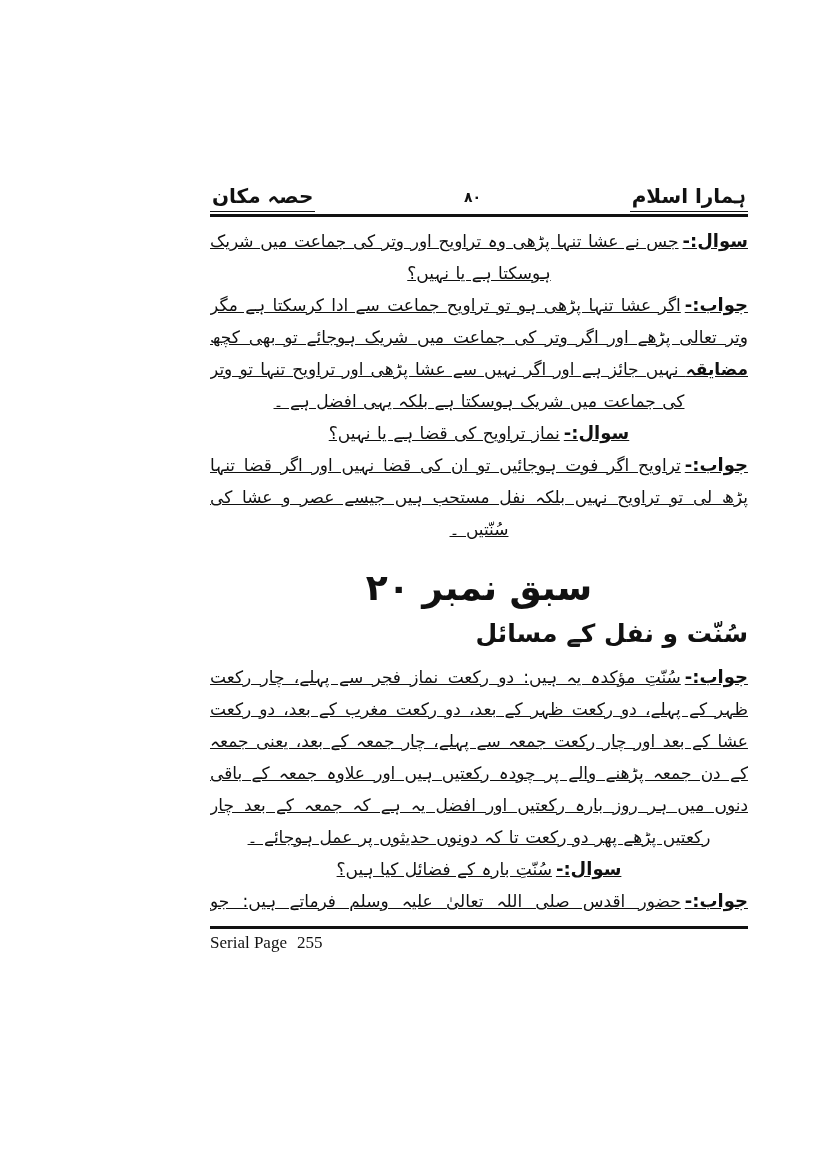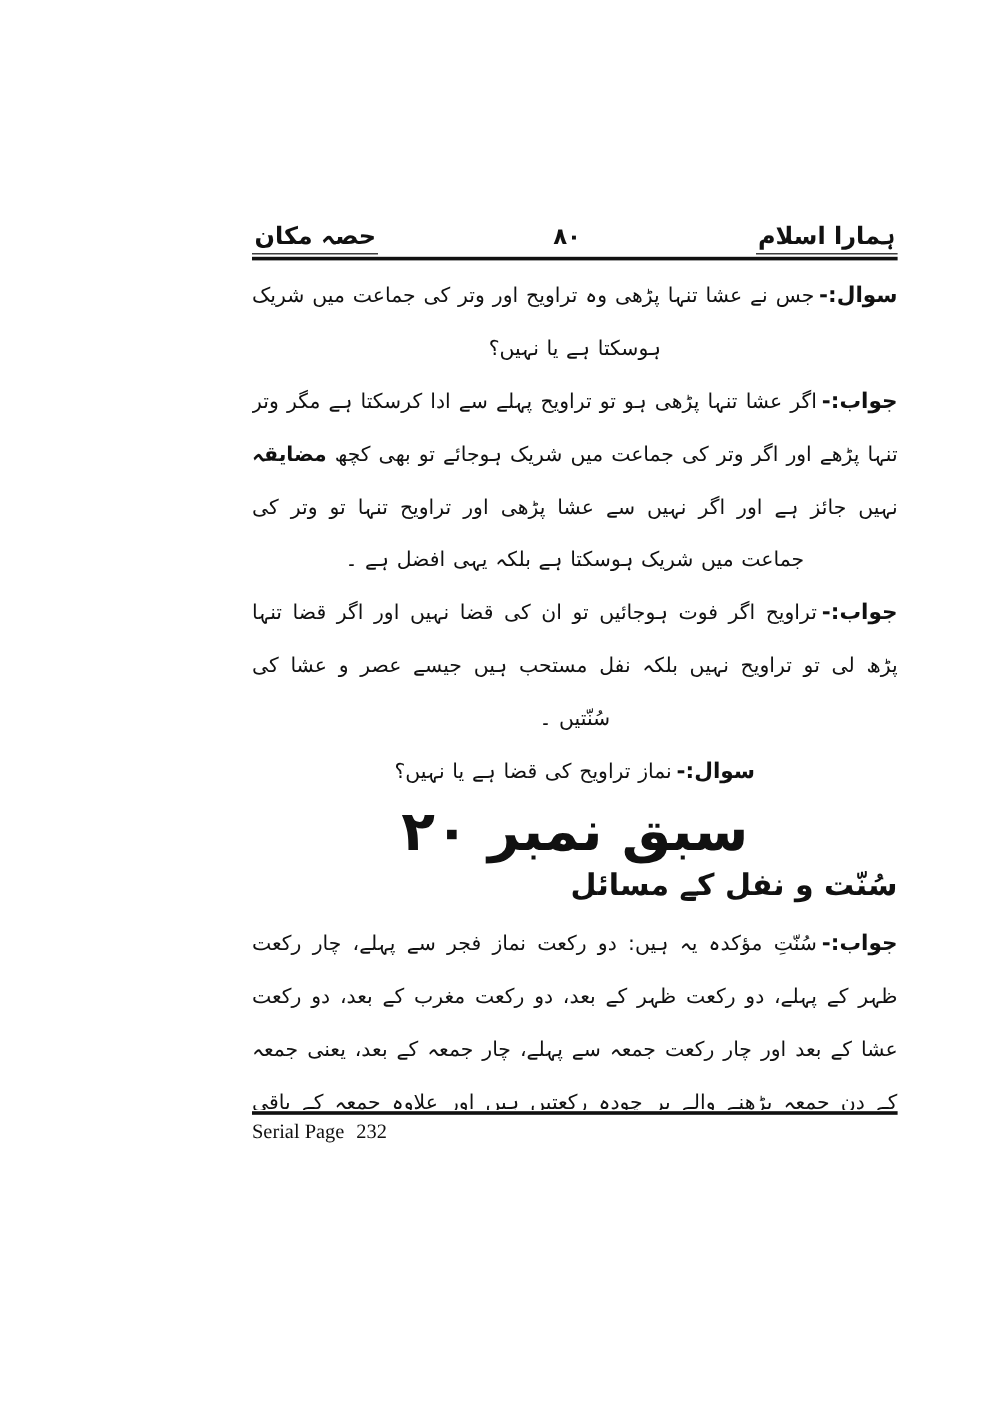--- a/index.html
+++ b/index.html
@@ -28,54 +28,55 @@
     direction:rtl;
     font-size:20px;
     font-weight:bold;
     line-height:26px;
   }
   .h-side{
     border-bottom:1.5px solid #111;
     padding:0 2px 2px 2px;
   }
   .h-center{
-    font-size:19px;
+    font-size:14px;
     letter-spacing:1px;
     padding-bottom:2px;
   }
   .header-rule{
     margin-top:2px;
     border-bottom:3px solid #111;
   }
   
   .body{
     margin-top:8px;
     height:700px;
     overflow:hidden;
     direction:rtl;
   }
   .para{
     margin:0;
     font-size:17px;
-    line-height:44px;
+    line-height:32px;
     text-align:justify;
     text-align-last:center;
     word-spacing:1px;
+    text-decoration:underline;
   }
   .para .lead{
     font-weight:bold;
     font-size:18px;
     padding-left:4px;
   }
   .heading{
-    font-size:46px;
+    font-size:36px;
     font-weight:bold;
     text-align:center;
     line-height:54px;
-    margin-top:0;
+    margin-top:16px;
   }
   .subheading{
     font-size:25px;
     font-weight:bold;
     line-height:38px;
     margin-bottom:8px;
   }
   
   .footer{
     position:absolute;
@@ -102,31 +103,31 @@
 
     <div class="header">
       <span class="h-side">ہمارا اسلام</span>
       <span class="h-center">۸۰</span>
       <span class="h-side">حصہ مکان</span>
     </div>
     <div class="header-rule"></div>
 
     <div class="body">
         <p class="para" dir="rtl"><b class="lead">سوال:-</b><span>جس نے عشا تنہا پڑھی وہ تراویح اور وتر کی جماعت میں شریک ہوسکتا ہے یا نہیں؟</span></p>
-        <p class="para" dir="rtl"><b class="lead">جواب:-</b><span>اگر عشا تنہا پڑھی ہو تو تراویح پہلے سے ادا کرسکتا ہے مگر وتر تنہا پڑھے اور اگر وتر کی جماعت میں شریک ہوجائے تو بھی کچھ </span><b>مضایقہ</b><span> نہیں جائز ہے اور اگر نہیں سے عشا پڑھی اور تراویح تنہا تو وتر کی جماعت میں شریک ہوسکتا ہے بلکہ یہی افضل ہے ۔</span></p>
+        <p class="para" dir="rtl"><b class="lead">جواب:-</b><span>اگر عشا تنہا پڑھی ہو تو تراویح جماعت سے ادا کرسکتا ہے مگر وتر تعالی پڑھے اور اگر وتر کی جماعت میں شریک ہوجائے تو بھی کچھ </span><b>مضایقہ</b><span> نہیں جائز ہے اور اگر نہیں سے عشا پڑھی اور تراویح تنہا تو وتر کی جماعت میں شریک ہوسکتا ہے بلکہ یہی افضل ہے ۔</span></p>
+        <p class="para" dir="rtl"><b class="lead">سوال:-</b><span>نماز تراویح کی قضا ہے یا نہیں؟</span></p>
         <p class="para" dir="rtl"><b class="lead">جواب:-</b><span>تراویح اگر فوت ہوجائیں تو ان کی قضا نہیں اور اگر قضا تنہا پڑھ لی تو تراویح نہیں بلکہ نفل مستحب ہیں جیسے عصر و عشا کی سُنّتیں ۔</span></p>
-        <p class="para" dir="rtl"><b class="lead">سوال:-</b><span>نماز تراویح کی قضا ہے یا نہیں؟</span></p>
         <div class="heading" dir="rtl">سبق نمبر ۲۰</div>
         <div class="subheading" dir="rtl">سُنّت و نفل کے مسائل</div>
         <p class="para" dir="rtl"><b class="lead">جواب:-</b><span>سُنّتِ مؤکدہ یہ ہیں: دو رکعت نماز فجر سے پہلے، چار رکعت ظہر کے پہلے، دو رکعت ظہر کے بعد، دو رکعت مغرب کے بعد، دو رکعت عشا کے بعد اور چار رکعت جمعہ سے پہلے، چار جمعہ کے بعد، یعنی جمعہ کے دن جمعہ پڑھنے والے پر چودہ رکعتیں ہیں اور علاوہ جمعہ کے باقی دنوں میں ہر روز بارہ رکعتیں اور افضل یہ ہے کہ جمعہ کے بعد چار رکعتیں پڑھے پھر دو رکعت تا کہ دونوں حدیثوں پر عمل ہوجائے ۔</span></p>
         <p class="para" dir="rtl"><b class="lead">سوال:-</b><span>سُنّتِ بارہ کے فضائل کیا ہیں؟</span></p>
         <p class="para" dir="rtl"><b class="lead">جواب:-</b><span>حضور اقدس صلی اللہ تعالیٰ علیہ وسلم فرماتے ہیں: جو مسلمان بندہ اللہ کے لیے ہر روز فرض کے علاوہ تطوع (نفل یعنی سنّتِ مؤکدہ) کی بارہ رکعتیں پڑھے اللہ تعالیٰ اُس کے لیے جنت میں ایک مکان بنائے گا، چار ظہر سے پہلے اور دو ظہر کے بعد اور دو بعد مغرب اور دو بعد عشا اور دو نماز فجر سے پہلے ۔</span></p>
       </div>
 
   </div>
 
   <div class="footer">
     <div class="footer-rule"></div>
     <div class="serial">
-      <span>Serial Page</span><span class="num">232</span>
+      <span>Serial Page</span><span class="num">255</span>
     </div>
   </div>
 </div>
 
 </body></html>

